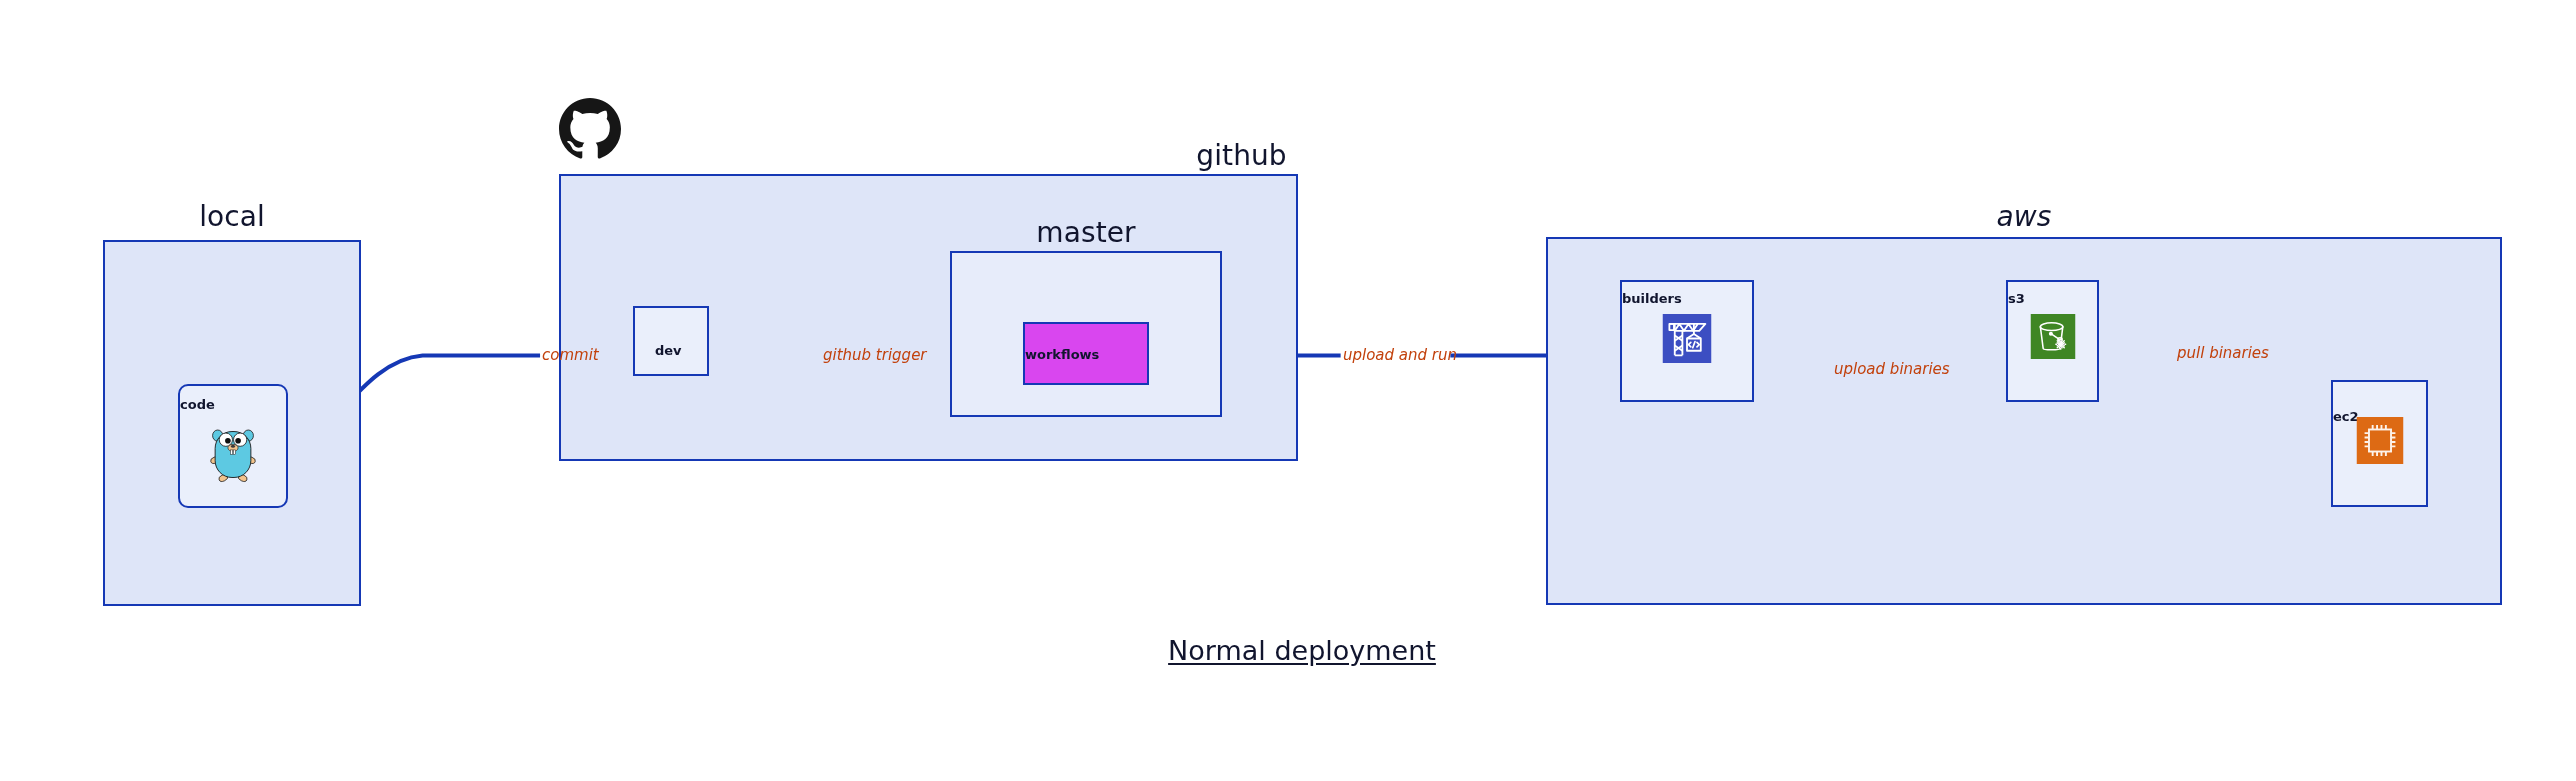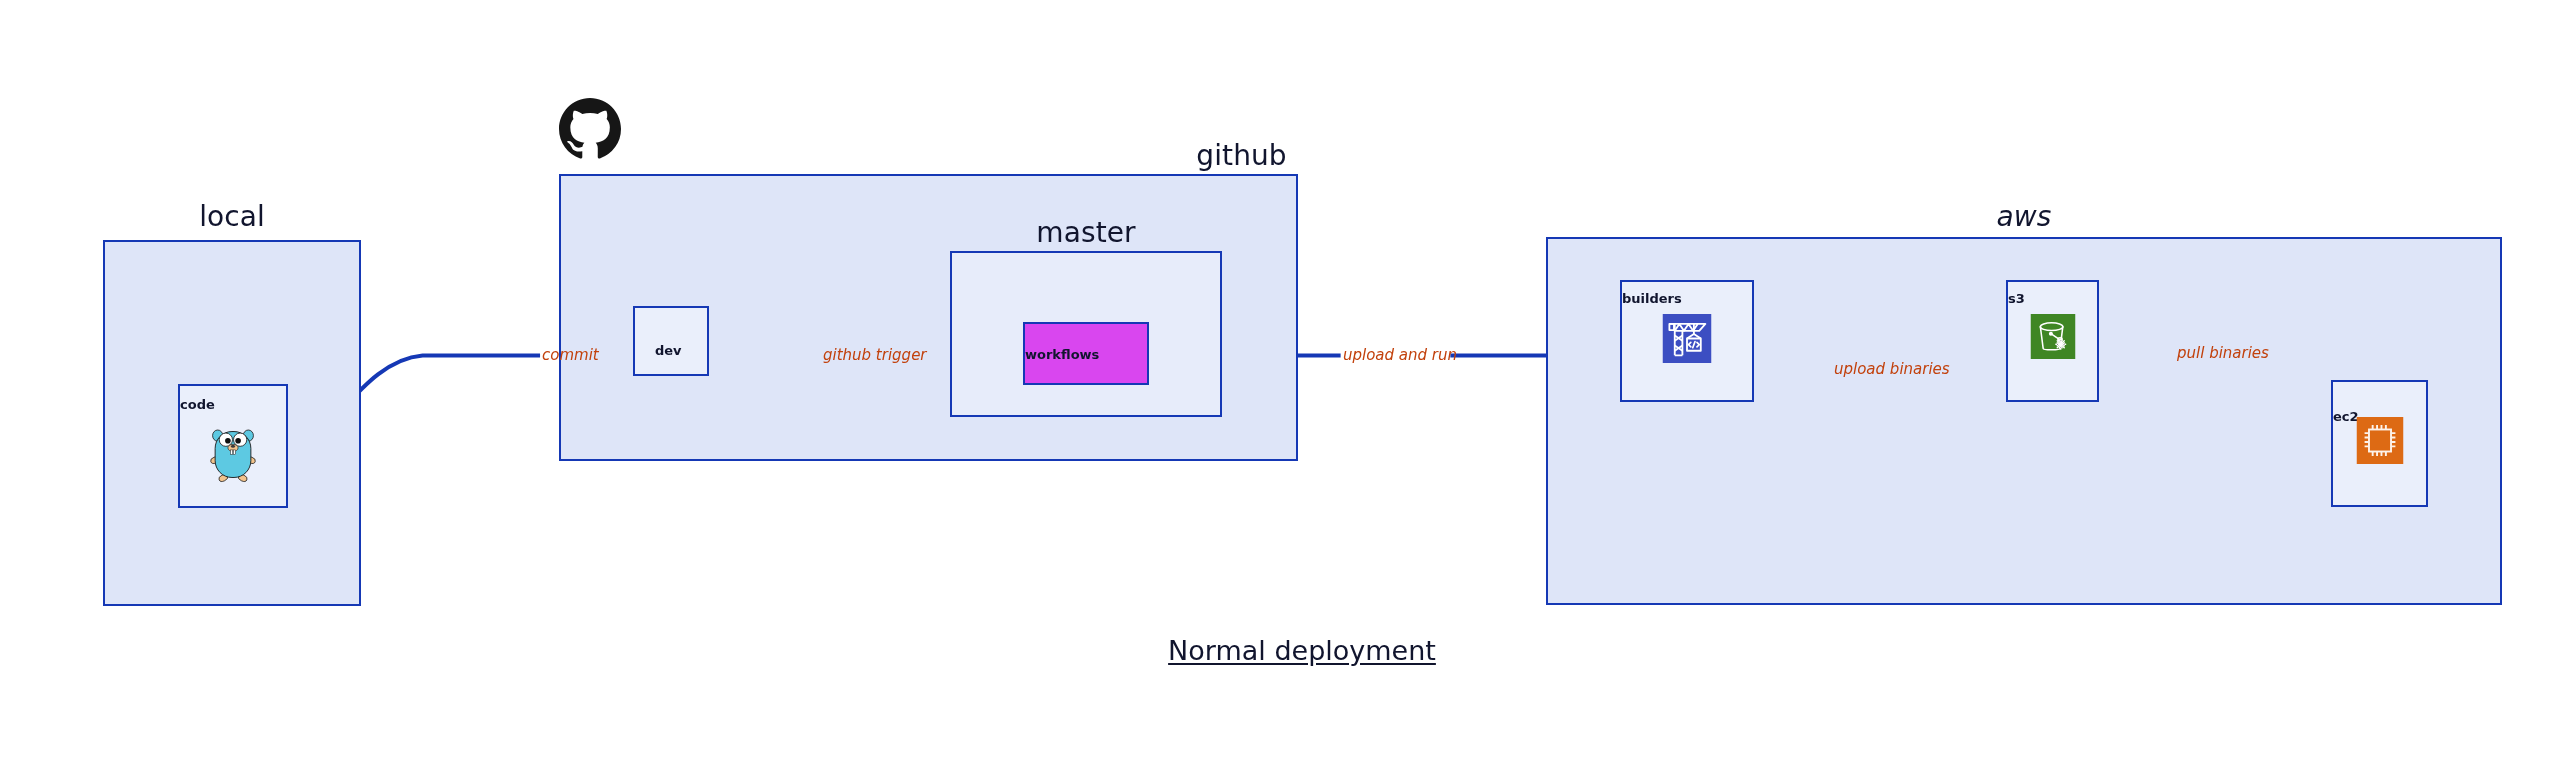--- a/index.html
+++ b/index.html
@@ -133,21 +133,21 @@
     <g>
       <path d="M4073,663 C4140,662 4190,678 4222,688" fill="none" stroke="#1538b5" stroke-width="8"></path>
       <path d="M4330,705 C4400,740 4470,790 4516,818" fill="none" stroke="#1538b5" stroke-width="8" marker-end="url(#ah)"></path>
     </g>
   </svg>
 
   <div class="group-label" style="left:103px; top:200px; width:258px;">local</div>
 
   <div class="group-box" style="left:103px; top:240px; width:258px; height:366px;"></div>
 
-  <div class="node-box" style="left:178px; top:384px; width:110px; height:124px;">
+  <div class="node-box" style="left:178px; top:384px; width:110px; height:124px;border-radius:10px;">
     <div class="node-label" style="top:11.3px;">code</div>
     <div class="node-icon" style="top:40px;">
       <svg width="49" height="57" viewBox="0 0 96 110" xmlns="http://www.w3.org/2000/svg">
 
         <ellipse cx="13" cy="66" rx="9" ry="6" fill="#f2c38c" stroke="#1b1b1b" stroke-width="1.4" transform="rotate(-20 13 66)"></ellipse>
         <ellipse cx="83" cy="66" rx="9" ry="6" fill="#f2c38c" stroke="#1b1b1b" stroke-width="1.4" transform="rotate(20 83 66)"></ellipse>
 
         <ellipse cx="29" cy="101" rx="9" ry="6" fill="#f2c38c" stroke="#1b1b1b" stroke-width="1.4" transform="rotate(-25 29 101)"></ellipse>
         <ellipse cx="67" cy="101" rx="9" ry="6" fill="#f2c38c" stroke="#1b1b1b" stroke-width="1.4" transform="rotate(25 67 101)"></ellipse>
 

